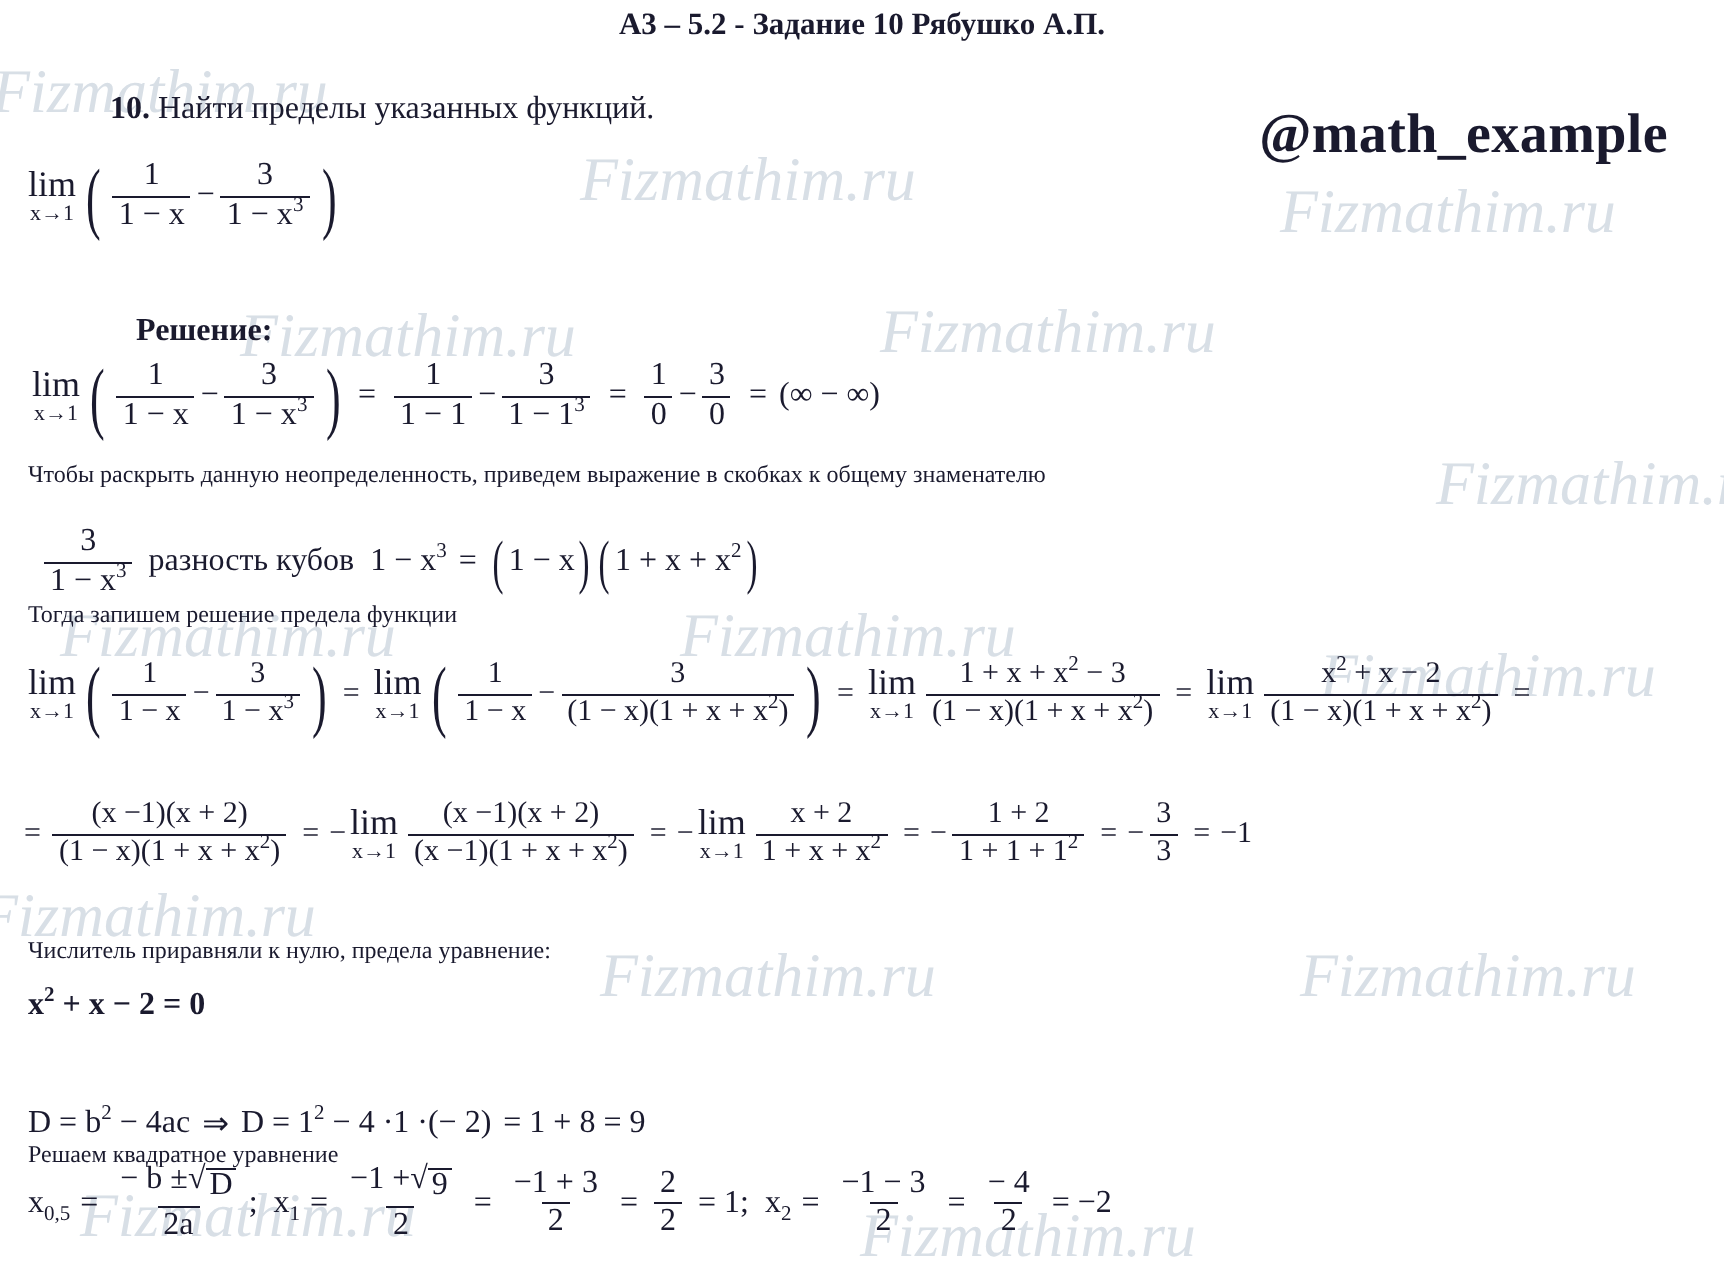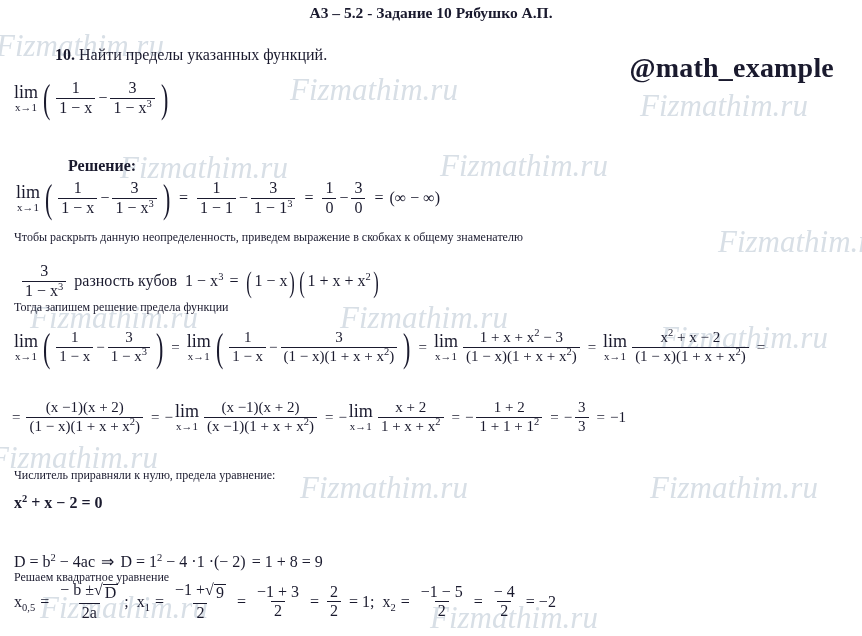--- a/index.html
+++ b/index.html
@@ -381,21 +381,21 @@
         </span>
         <span style="margin:0 5px;">=</span>
         <span class="frac">
           <span class="num">2</span>
           <span class="den">2</span>
         </span>
         <span style="margin-left:5px; margin-right:8px;">= 1;</span>
         <span>x<sub>2</sub></span>
         <span style="margin:0 5px;">=</span>
         <span class="frac">
-          <span class="num">−1 − 5</span>
+          <span class="num">−1 − 3</span>
           <span class="den">2</span>
         </span>
         <span style="margin:0 5px;">=</span>
         <span class="frac">
           <span class="num">− 4</span>
           <span class="den">2</span>
         </span>
         <span style="margin-left:5px;">= −2</span>
       </span>
     </div>

